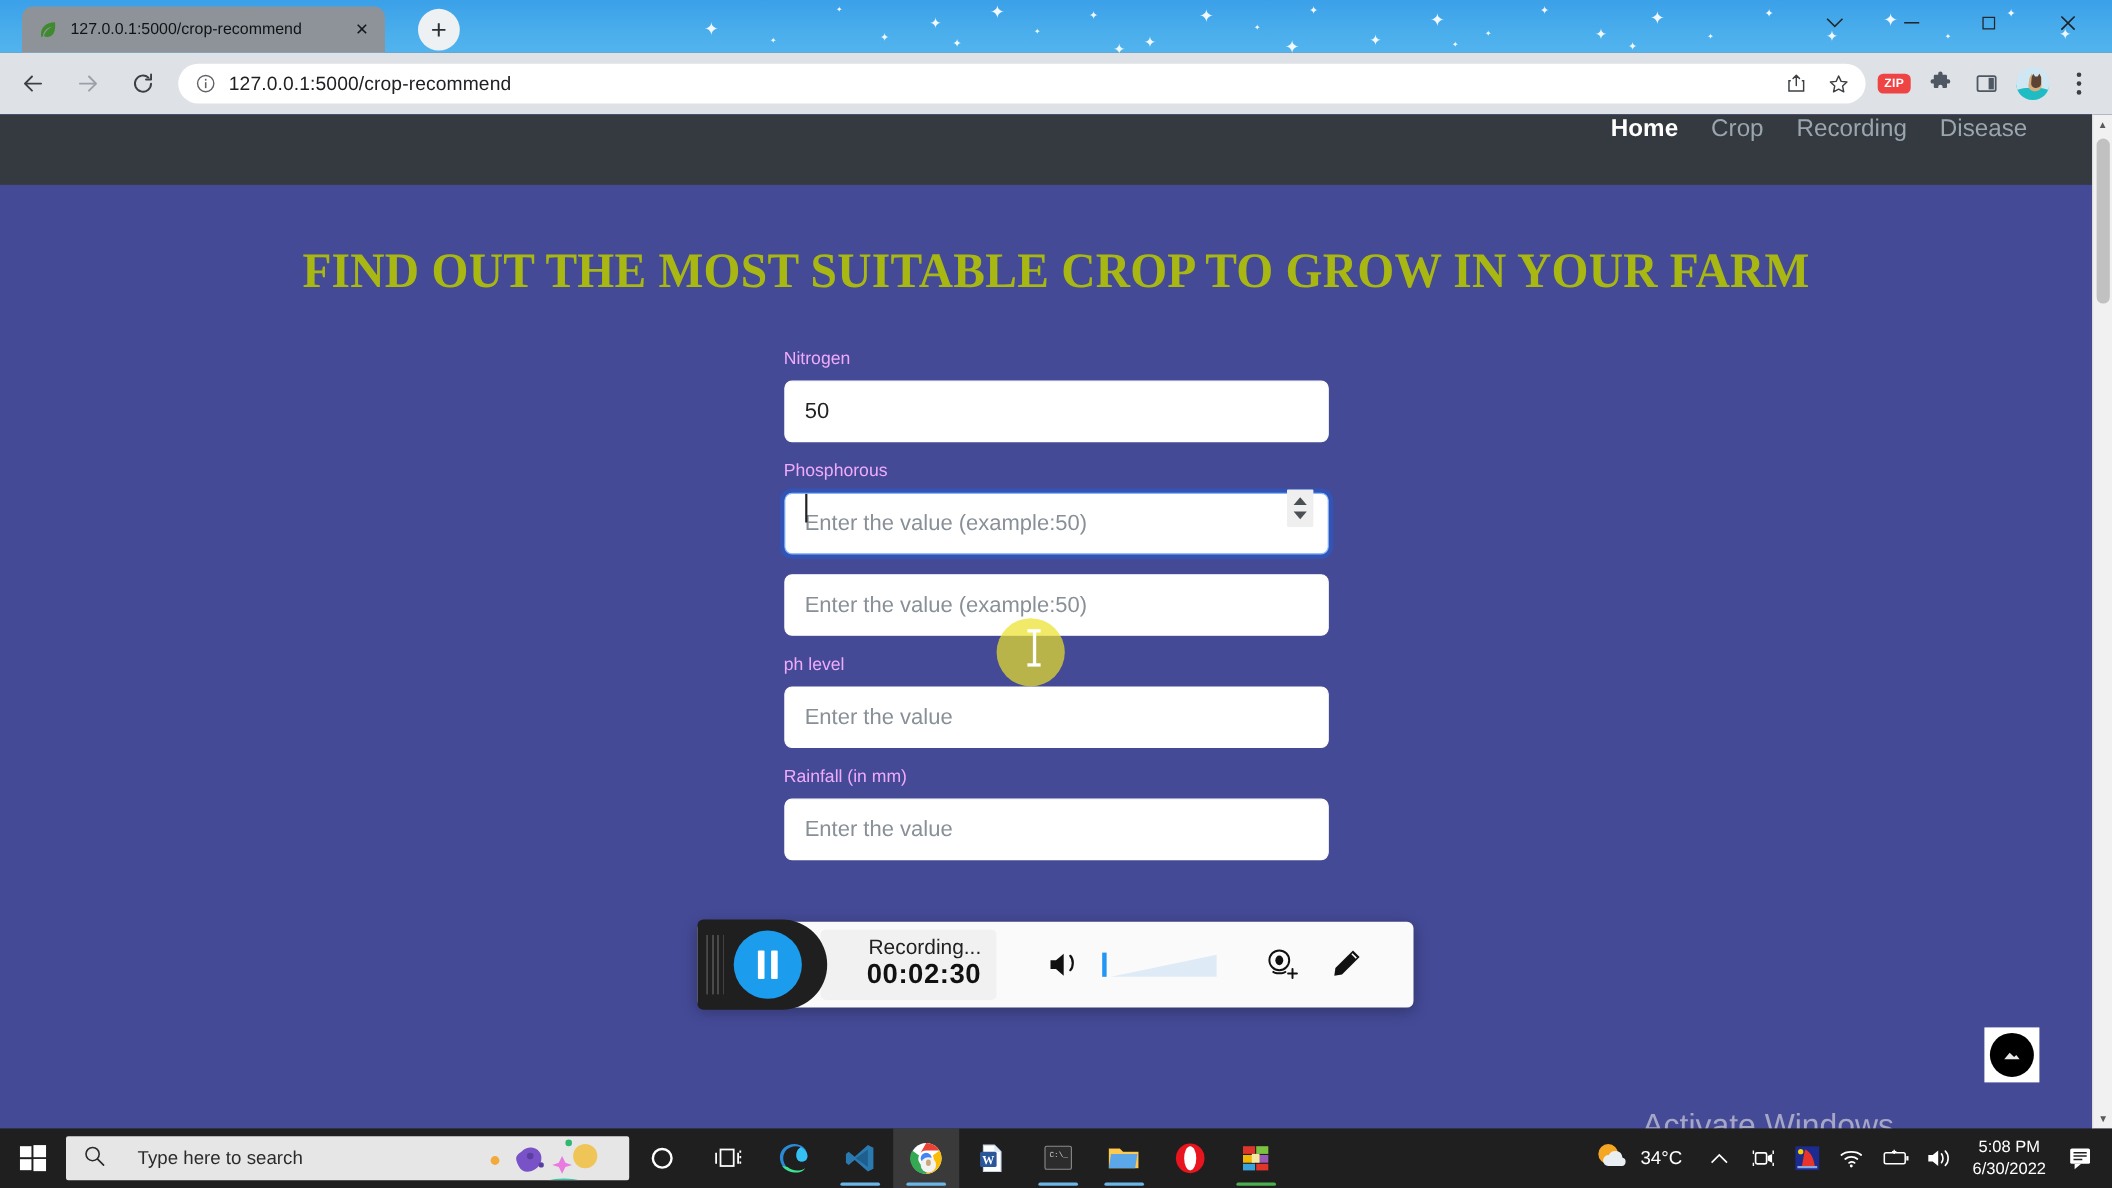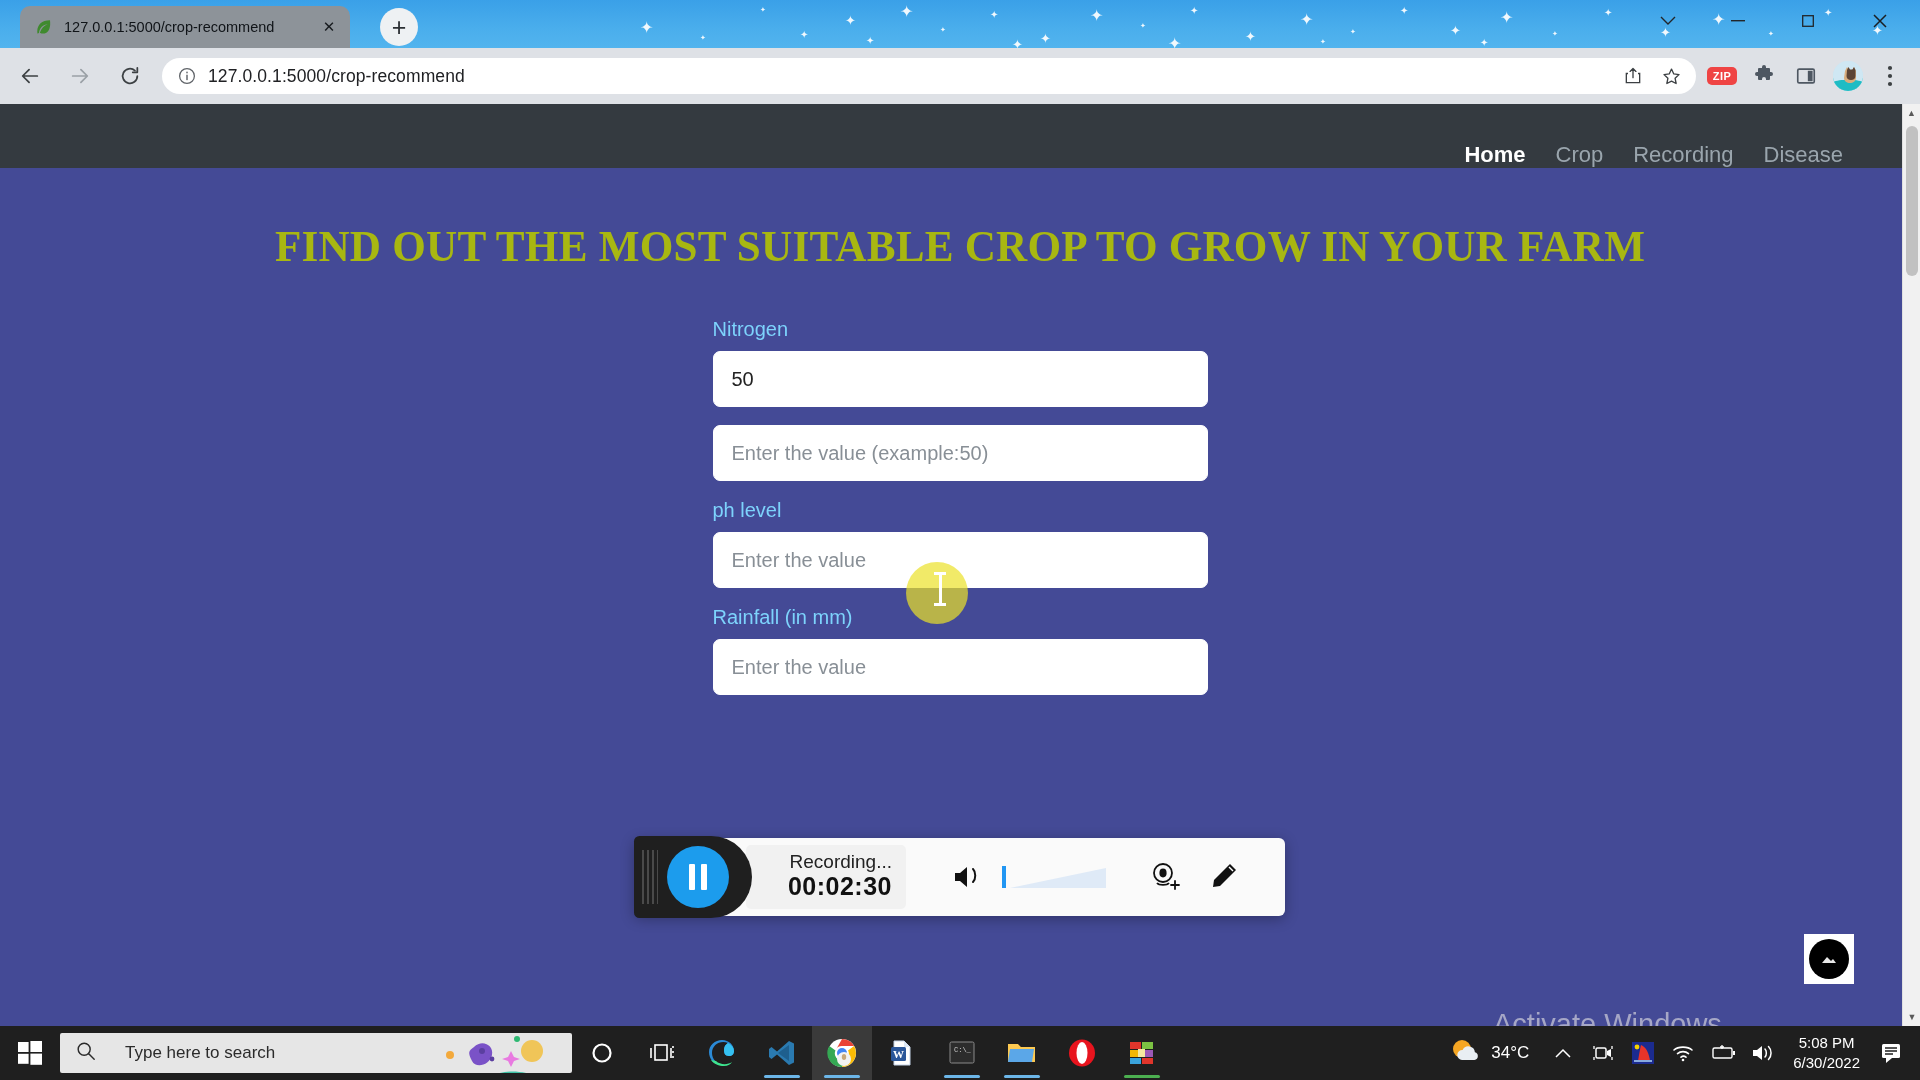--- a/index.html
+++ b/index.html
@@ -86,41 +86,41 @@
     overflow:hidden; position:relative;
   }
 
   
   .viewport {
     position: absolute; left: 0; top: 104px; width: 1920px; height: 922px;
     background: #444a96; overflow: hidden;
   }
   .navbar {
     width: 1902px; height: 64px; background: #343a40;
-    display: flex; align-items: flex-end; justify-content: flex-end;
+    display: flex; align-items: flex-start; justify-content: flex-end;
     padding-right: 44px; gap: 0;
   }
   .nav-link {
     font-size: 22px; color: #9aa5ad; padding: 0 15px; white-space: nowrap;
   }
   .nav-link.active { color: #fff; font-weight: 700; }
 
   .hero-title {
     margin-top: 52px; text-align: center;
     font-family: "Liberation Serif", serif;
     font-weight: bold;
     font-size: 45px;
     color: #a8b711;
     letter-spacing: .2px;
     transform: scaleX(.96);
   }
 
   .form-wrap { width: 495px; margin: 46px auto 0; }
   .field { margin-bottom: 18px; position: relative; }
-  .fl { font-size: 20px; color: #7dd3fc; margin-bottom: 10px; display:block; }
+  .fl { font-size: 16px; color: #f0abfc; margin-bottom: 10px; display:block; }
   .fi {
     width: 495px; height: 56px; background: #fff; border: 1px solid #fff;
     border-radius: 7px; font-size: 20px; color: #222; padding: 0 18px;
     font-family: "Liberation Sans", sans-serif; outline: none;
   }
   .fi::placeholder { color: #888f96; }
   .fi.focused {
     border: 1px solid #86b7fe;
     box-shadow: 0 0 0 4px rgba(13,110,253,.30);
   }
@@ -397,20 +397,29 @@
 
     <h1 class="hero-title">FIND OUT THE MOST SUITABLE CROP TO GROW IN YOUR FARM</h1>
 
     <div class="form-wrap">
 
       <div class="field">
         <label class="fl">Nitrogen</label>
         <input class="fi" type="text" value="50" style="">
       </div>
 
+      <div class="field">
+        <label class="fl">Phosphorous</label>
+        <input class="fi focused" type="text" placeholder="Enter the value (example:50)" style="">
+        <span class="caret"></span>
+        <span class="spinner">
+          <i class="spin-ar spin-up"></i>
+          <i class="spin-ar spin-dn"></i>
+        </span>
+      </div>
 
       <div class="field">
         <input class="fi" type="text" placeholder="Enter the value (example:50)" style="">
       </div>
 
       <div class="field">
         <label class="fl">ph level</label>
         <input class="fi" type="text" placeholder="Enter the value" style="">
       </div>
 

